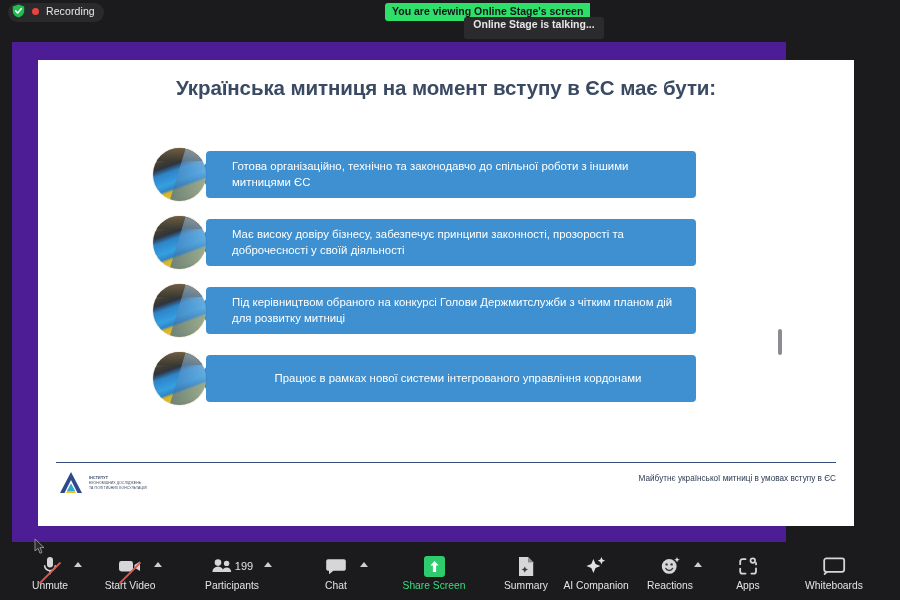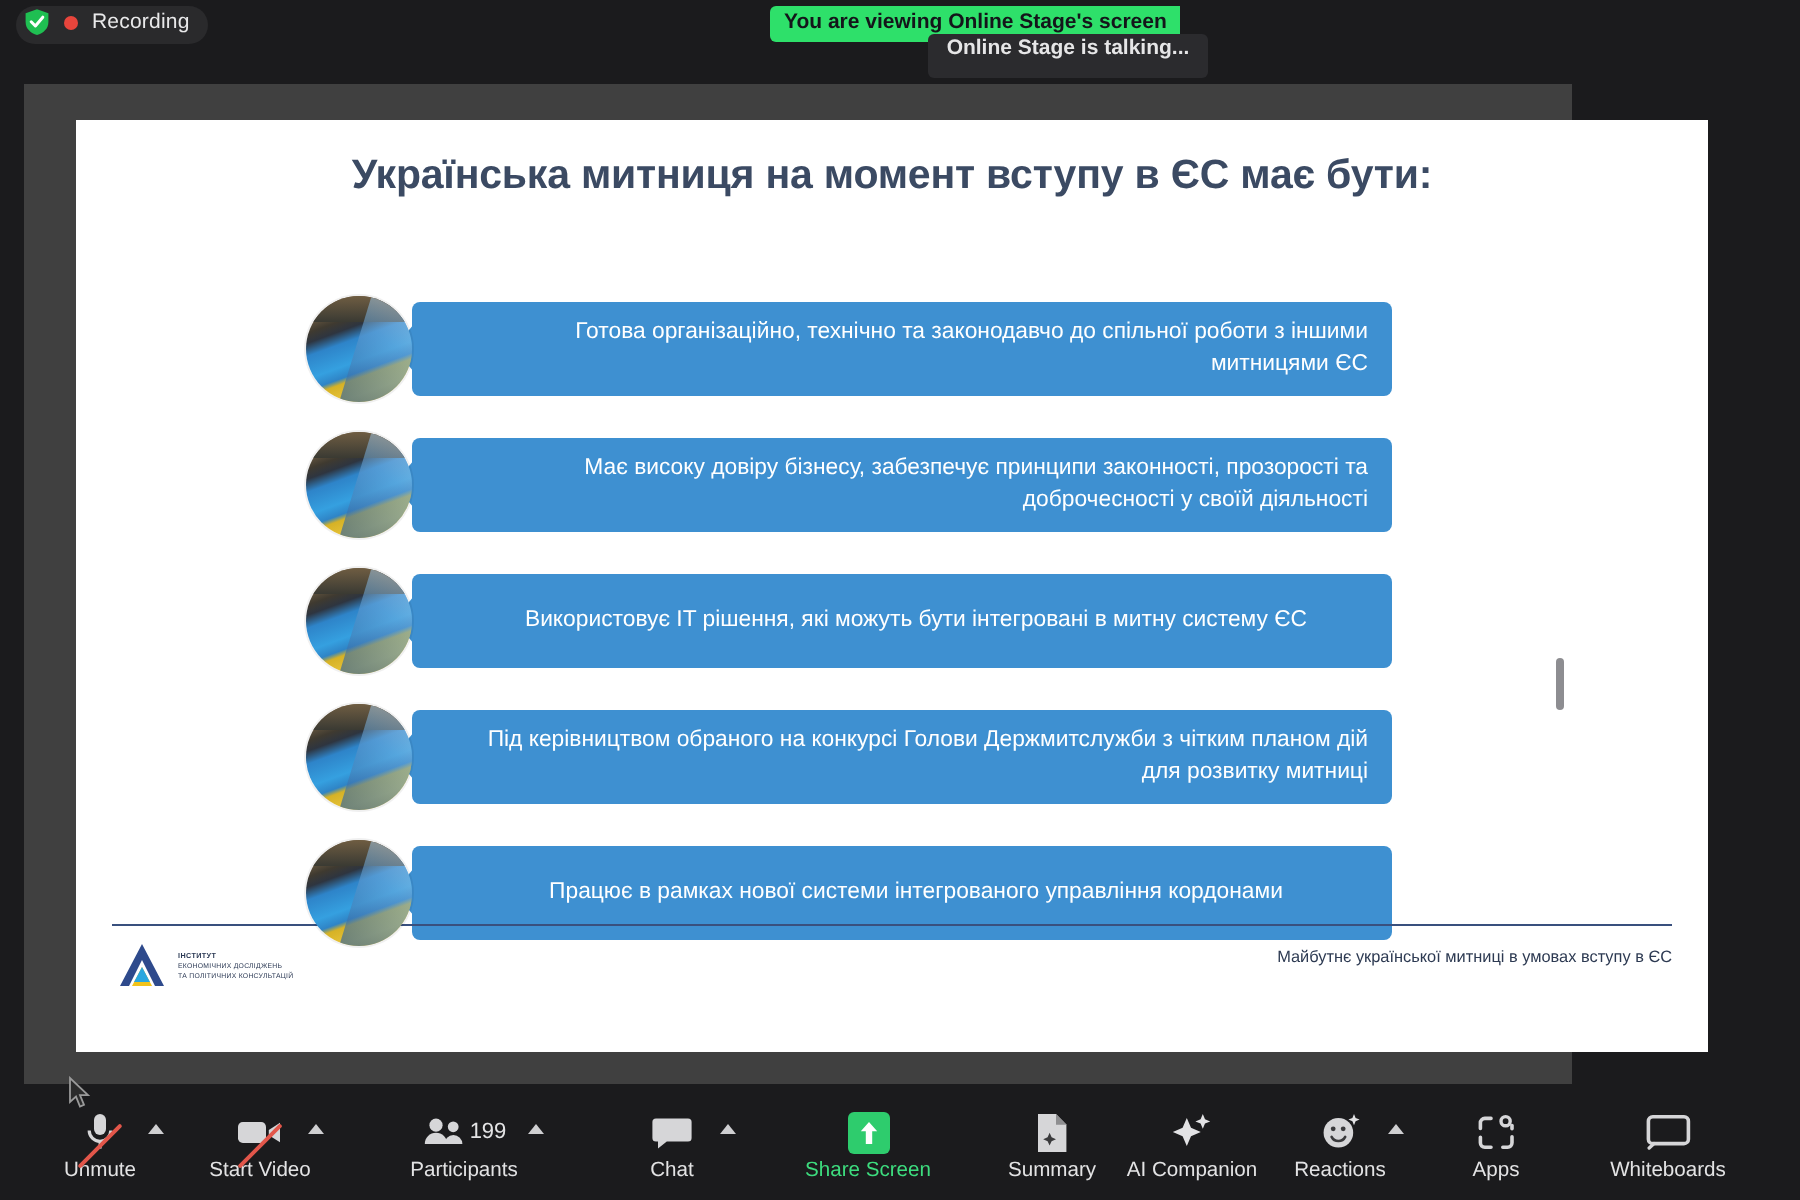--- a/index.html
+++ b/index.html
@@ -54,21 +54,21 @@
     color: #e6e6e7; font-size: 10.5px; font-weight: bold;
     display: flex; align-items: flex-start; justify-content: center;
     padding-top: 1px; overflow: hidden; white-space: nowrap;
     z-index: 35;
   }
 
   
   .stage {
     position: absolute; left: 12px; top: 42px;
     width: 774px; height: 500px;
-    background: #404040; padding: 12px;
+    background: #4c1d95; padding: 12px;
   }
   .slide {
     position: absolute; left: 26px; top: 18px;
     width: 816px; height: 466px;
     background: #ffffff;
   }
   .slide-title {
     position: absolute; left: 0; top: 16px; width: 816px;
     text-align: center;
     color: #3b4a63;
@@ -90,21 +90,21 @@
   }
   .bar::before {
     content: ""; position: absolute; left: -9px; top: 11px;
     width: 0; height: 0;
     border-top: 12px solid transparent;
     border-bottom: 12px solid transparent;
     border-right: 10px solid #3e90d1;
   }
   .bar-text {
     color: #ffffff; font-size: 11.4px; line-height: 1.35;
-    text-align: right; font-weight: normal;
+    text-align: left; font-weight: normal;
   }
   .flagcircle {
     position: absolute; left: 115px; top: 0;
     width: 53px; height: 53px; border-radius: 50%;
     overflow: hidden; z-index: 3;
     box-shadow: 0 0 0 1px rgba(0,0,0,.06);
   }
   .flagcircle .sky {
     position: absolute; inset: 0;
     background: linear-gradient(160deg,#7d6a4e 0%,#6d5c43 16%,#3f3a30 26%,#2e3540 33%,#2e84c9 42%,#35a0e0 58%,#2f84c6 66%,#d6b226 70%,#e8c43a 82%,#dcb32c 100%);
@@ -222,30 +222,20 @@
             <div class="sky"></div>
               <div class="top"></div>
               <div class="streak"></div>
           </div>
           <div class="bar">
             <span class="bar-text">Має  високу довіру бізнесу, забезпечує
 принципи законності, прозорості та доброчесності у своїй діяльності</span>
           </div>
         </div>
 
-        <div class="barrow">
-          <div class="flagcircle">
-            <div class="sky"></div>
-              <div class="top"></div>
-              <div class="streak"></div>
-          </div>
-          <div class="bar">
-            <span class="bar-text">Використовує IT рішення, які можуть бути інтегровані в митну систему ЄС</span>
-          </div>
-        </div>
 
         <div class="barrow">
           <div class="flagcircle">
             <div class="sky"></div>
               <div class="top"></div>
               <div class="streak"></div>
           </div>
           <div class="bar">
             <span class="bar-text">Під керівництвом обраного на конкурсі Голови Держмитслужби з чітким планом дій для розвитку митниці</span>
           </div>

